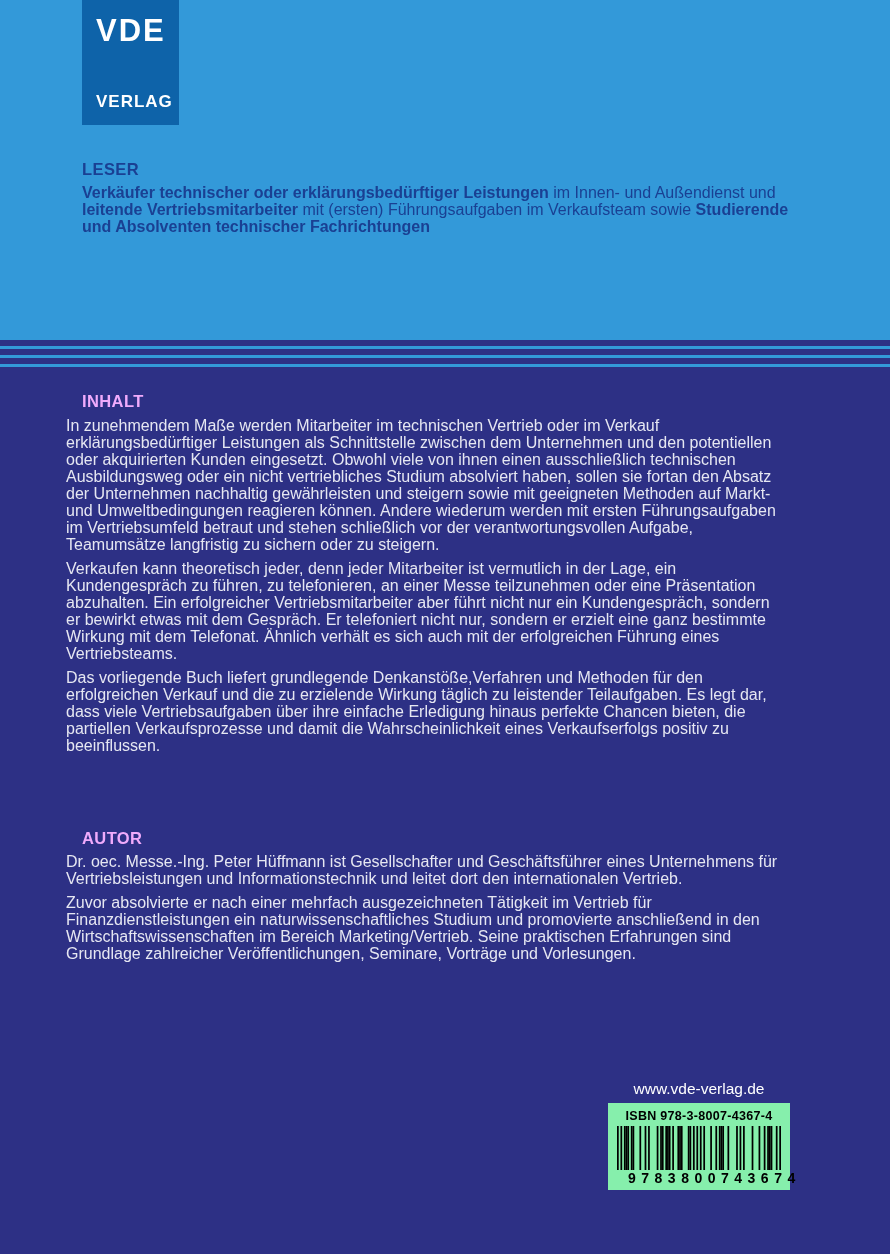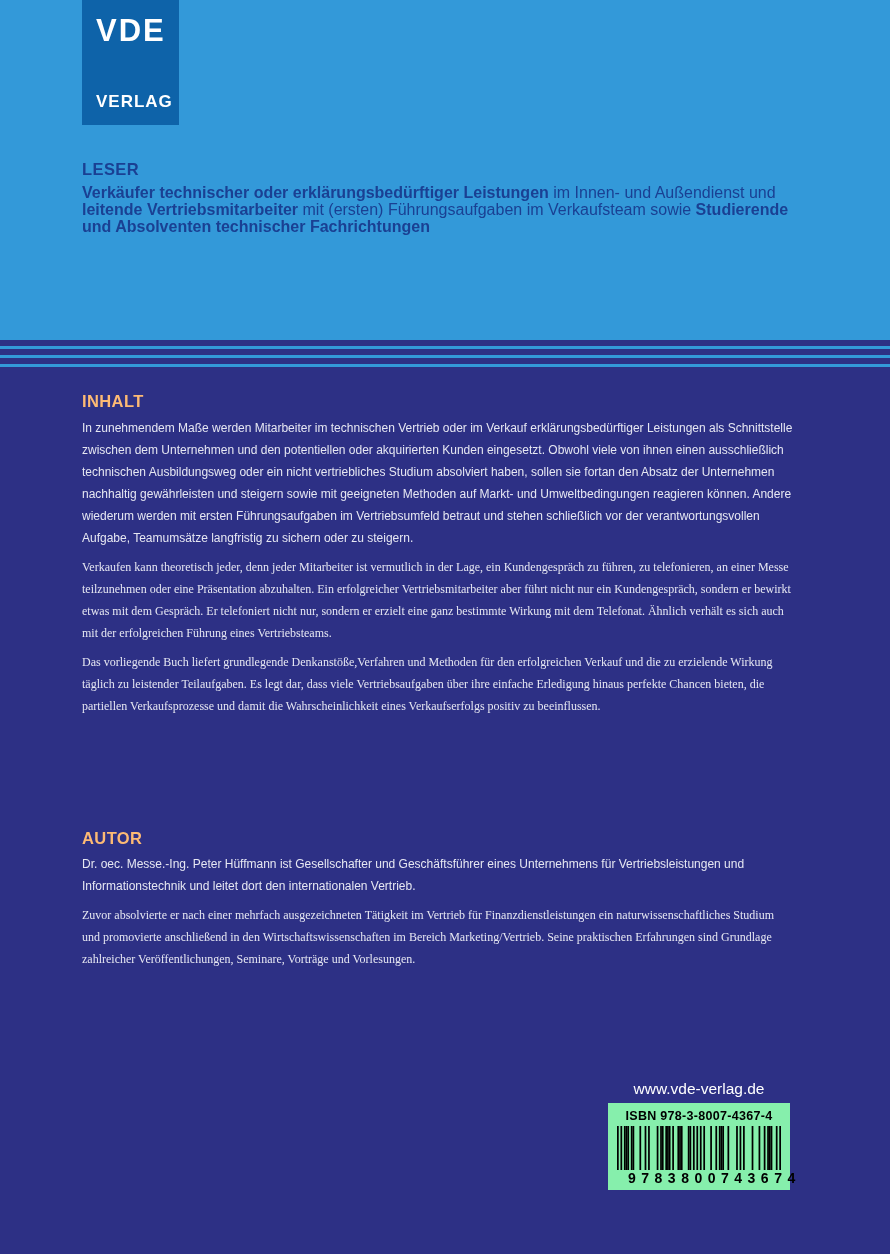--- a/index.html
+++ b/index.html
@@ -21,48 +21,48 @@
   .logo-vde {
     position:absolute; left:14px; top:13px;
     font-size:31px; font-weight:bold; letter-spacing:2px;
   }
   .logo-verlag {
     position:absolute; left:14px; top:92px;
     font-size:17px; font-weight:bold; letter-spacing:1px;
   }
   .heading { font-size:16.5px; font-weight:bold; letter-spacing:0.4px; }
   .navy { color:#1a4093; }
-  .white { color:#fdba74; }
+  .white { color:#f0abfc; }
   .leser-heading { position:absolute; left:82px; top:160px; }
   .leser-text {
     position:absolute; left:82px; top:184px; width:708px;
     font-size:16px; line-height:17px; color:#1a4093;
     hyphens:auto; -webkit-hyphens:auto;
   }
   
   .stripes {
     position:absolute; top:337px; left:0; width:890px; height:36px;
     background:repeating-linear-gradient(180deg,
       #3399d9 0px, #3399d9 3px, #2d3085 3px, #2d3085 9px);
   }
   
   .bottom-section {
     position:absolute; top:373px; left:0; width:890px; height:881px;
     background:#2d3085;
   }
   .inhalt-heading { position:absolute; left:82px; top:19px; }
   .autor-heading  { position:absolute; left:82px; top:456px; }
   .body-text {
-    position:absolute; left:82px; width:712px;
-    font-size:12px; line-height:22px; color:#e6e7f2;
+    position:absolute; left:66px; width:712px;
+    font-size:16px; line-height:17px; color:#e6e7f2;
     hyphens:auto; -webkit-hyphens:auto;
   }
   .inhalt-body { top:44px; }
   .autor-body  { top:480px; }
-  .body-text p + p { margin-top:7px;font-family:Liberation Serif, serif; }
+  .body-text p + p { margin-top:7px; }
   .body-text strong { font-weight:normal; color:#e6e7f2; }
   .website {
     position:absolute; left:608px; top:707px; width:182px;
     text-align:center; font-size:15.5px; font-weight:normal; color:#ffffff;
   }
   
   .barcode-box {
     position:absolute; left:608px; top:730px; width:182px; height:87px;
     background:#86efac; color:#000000;
   }

